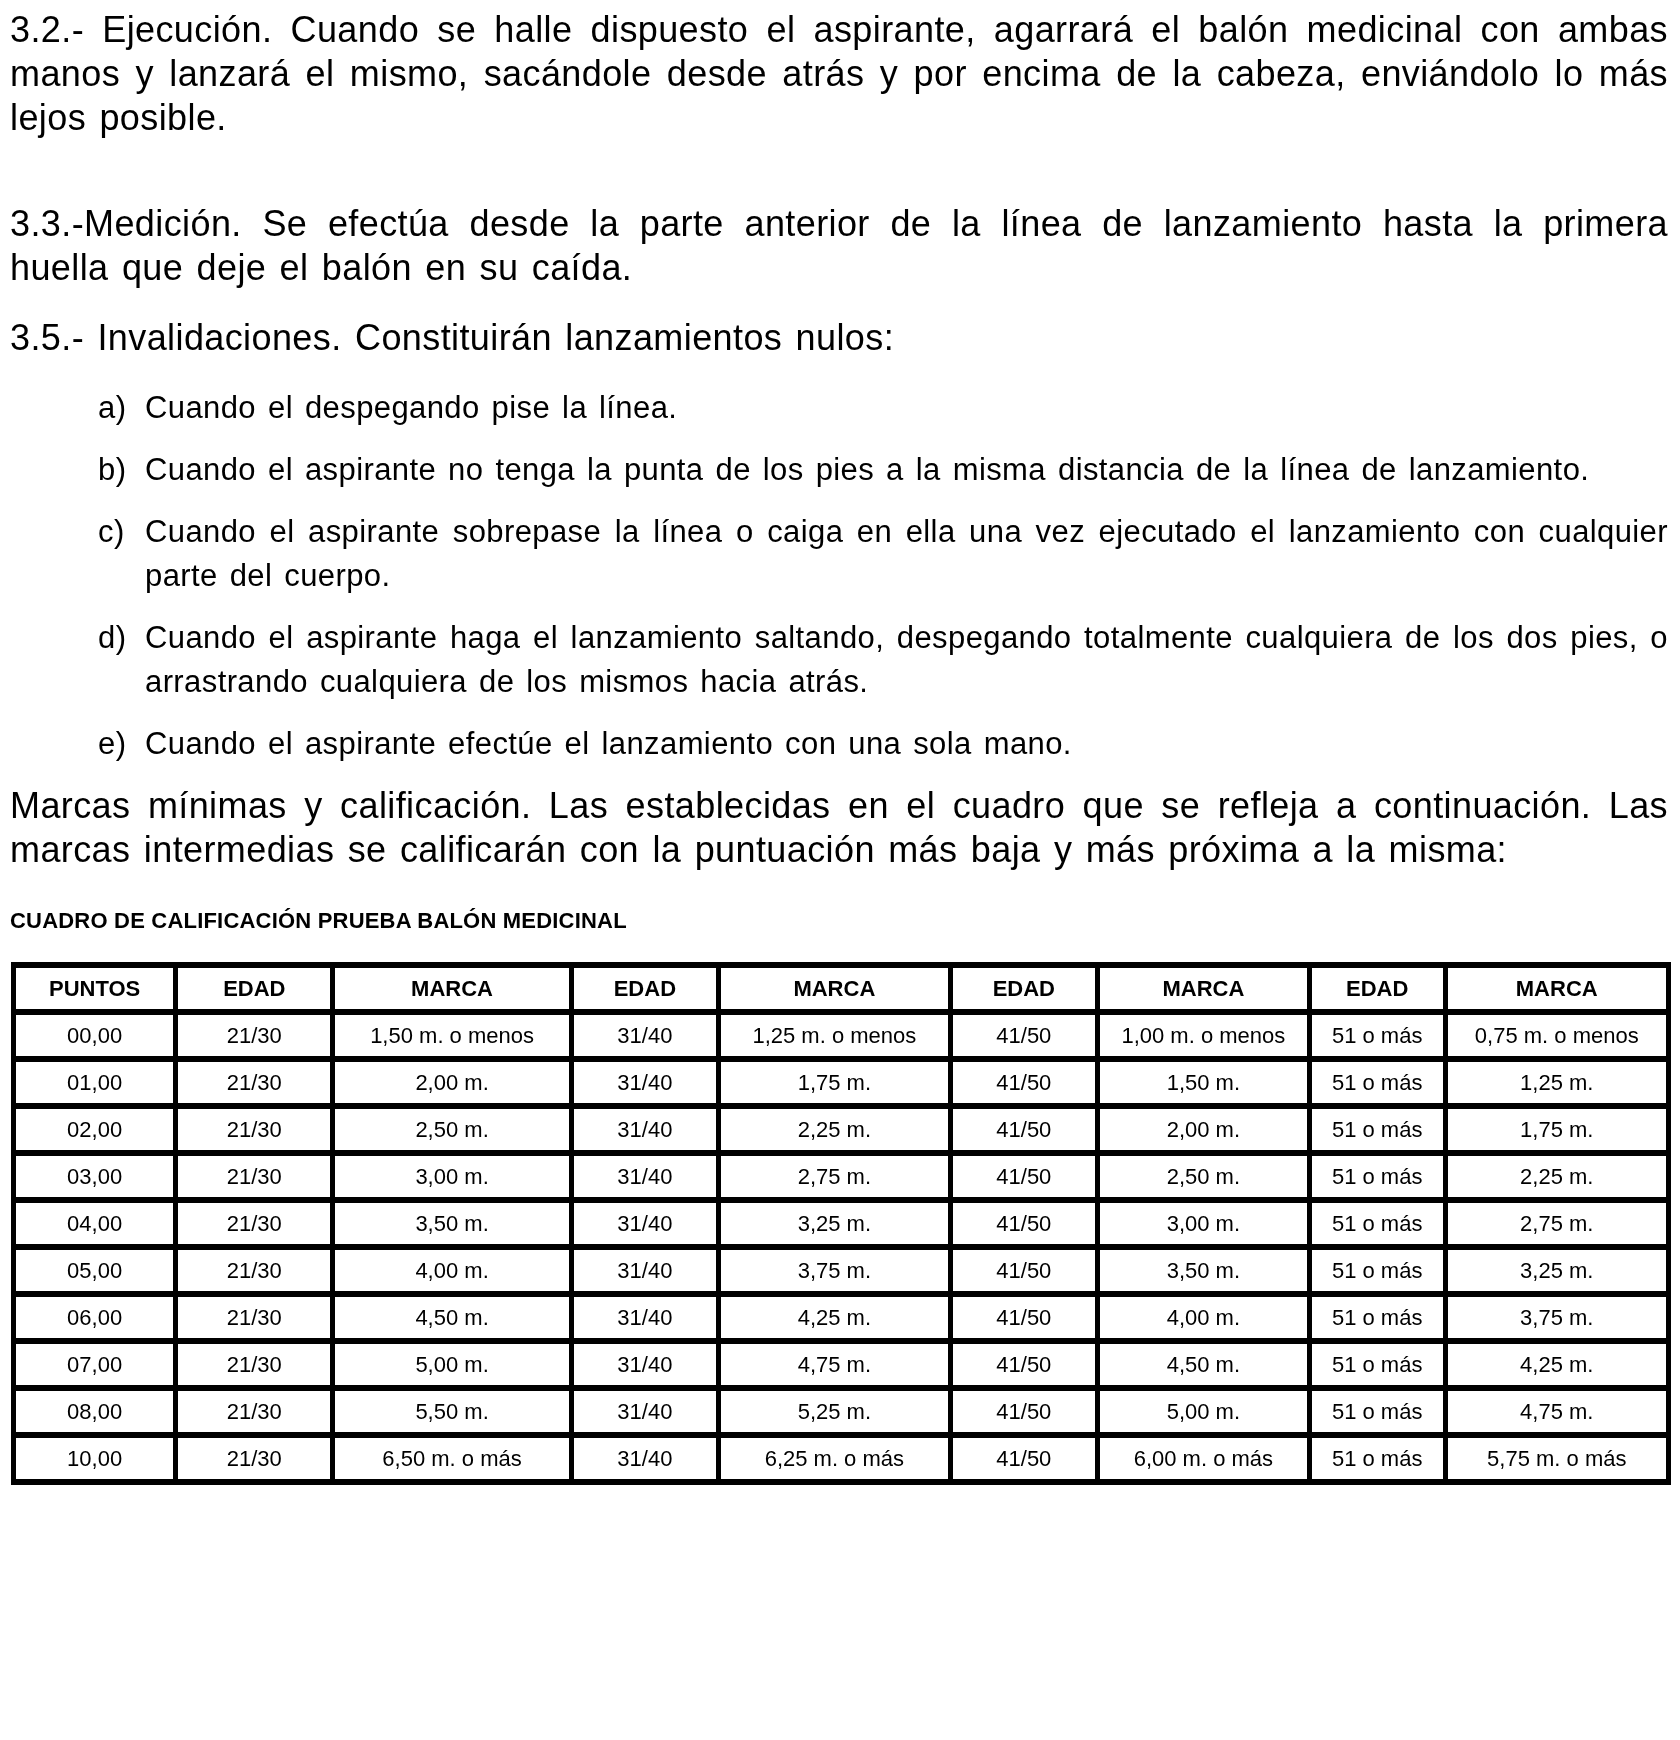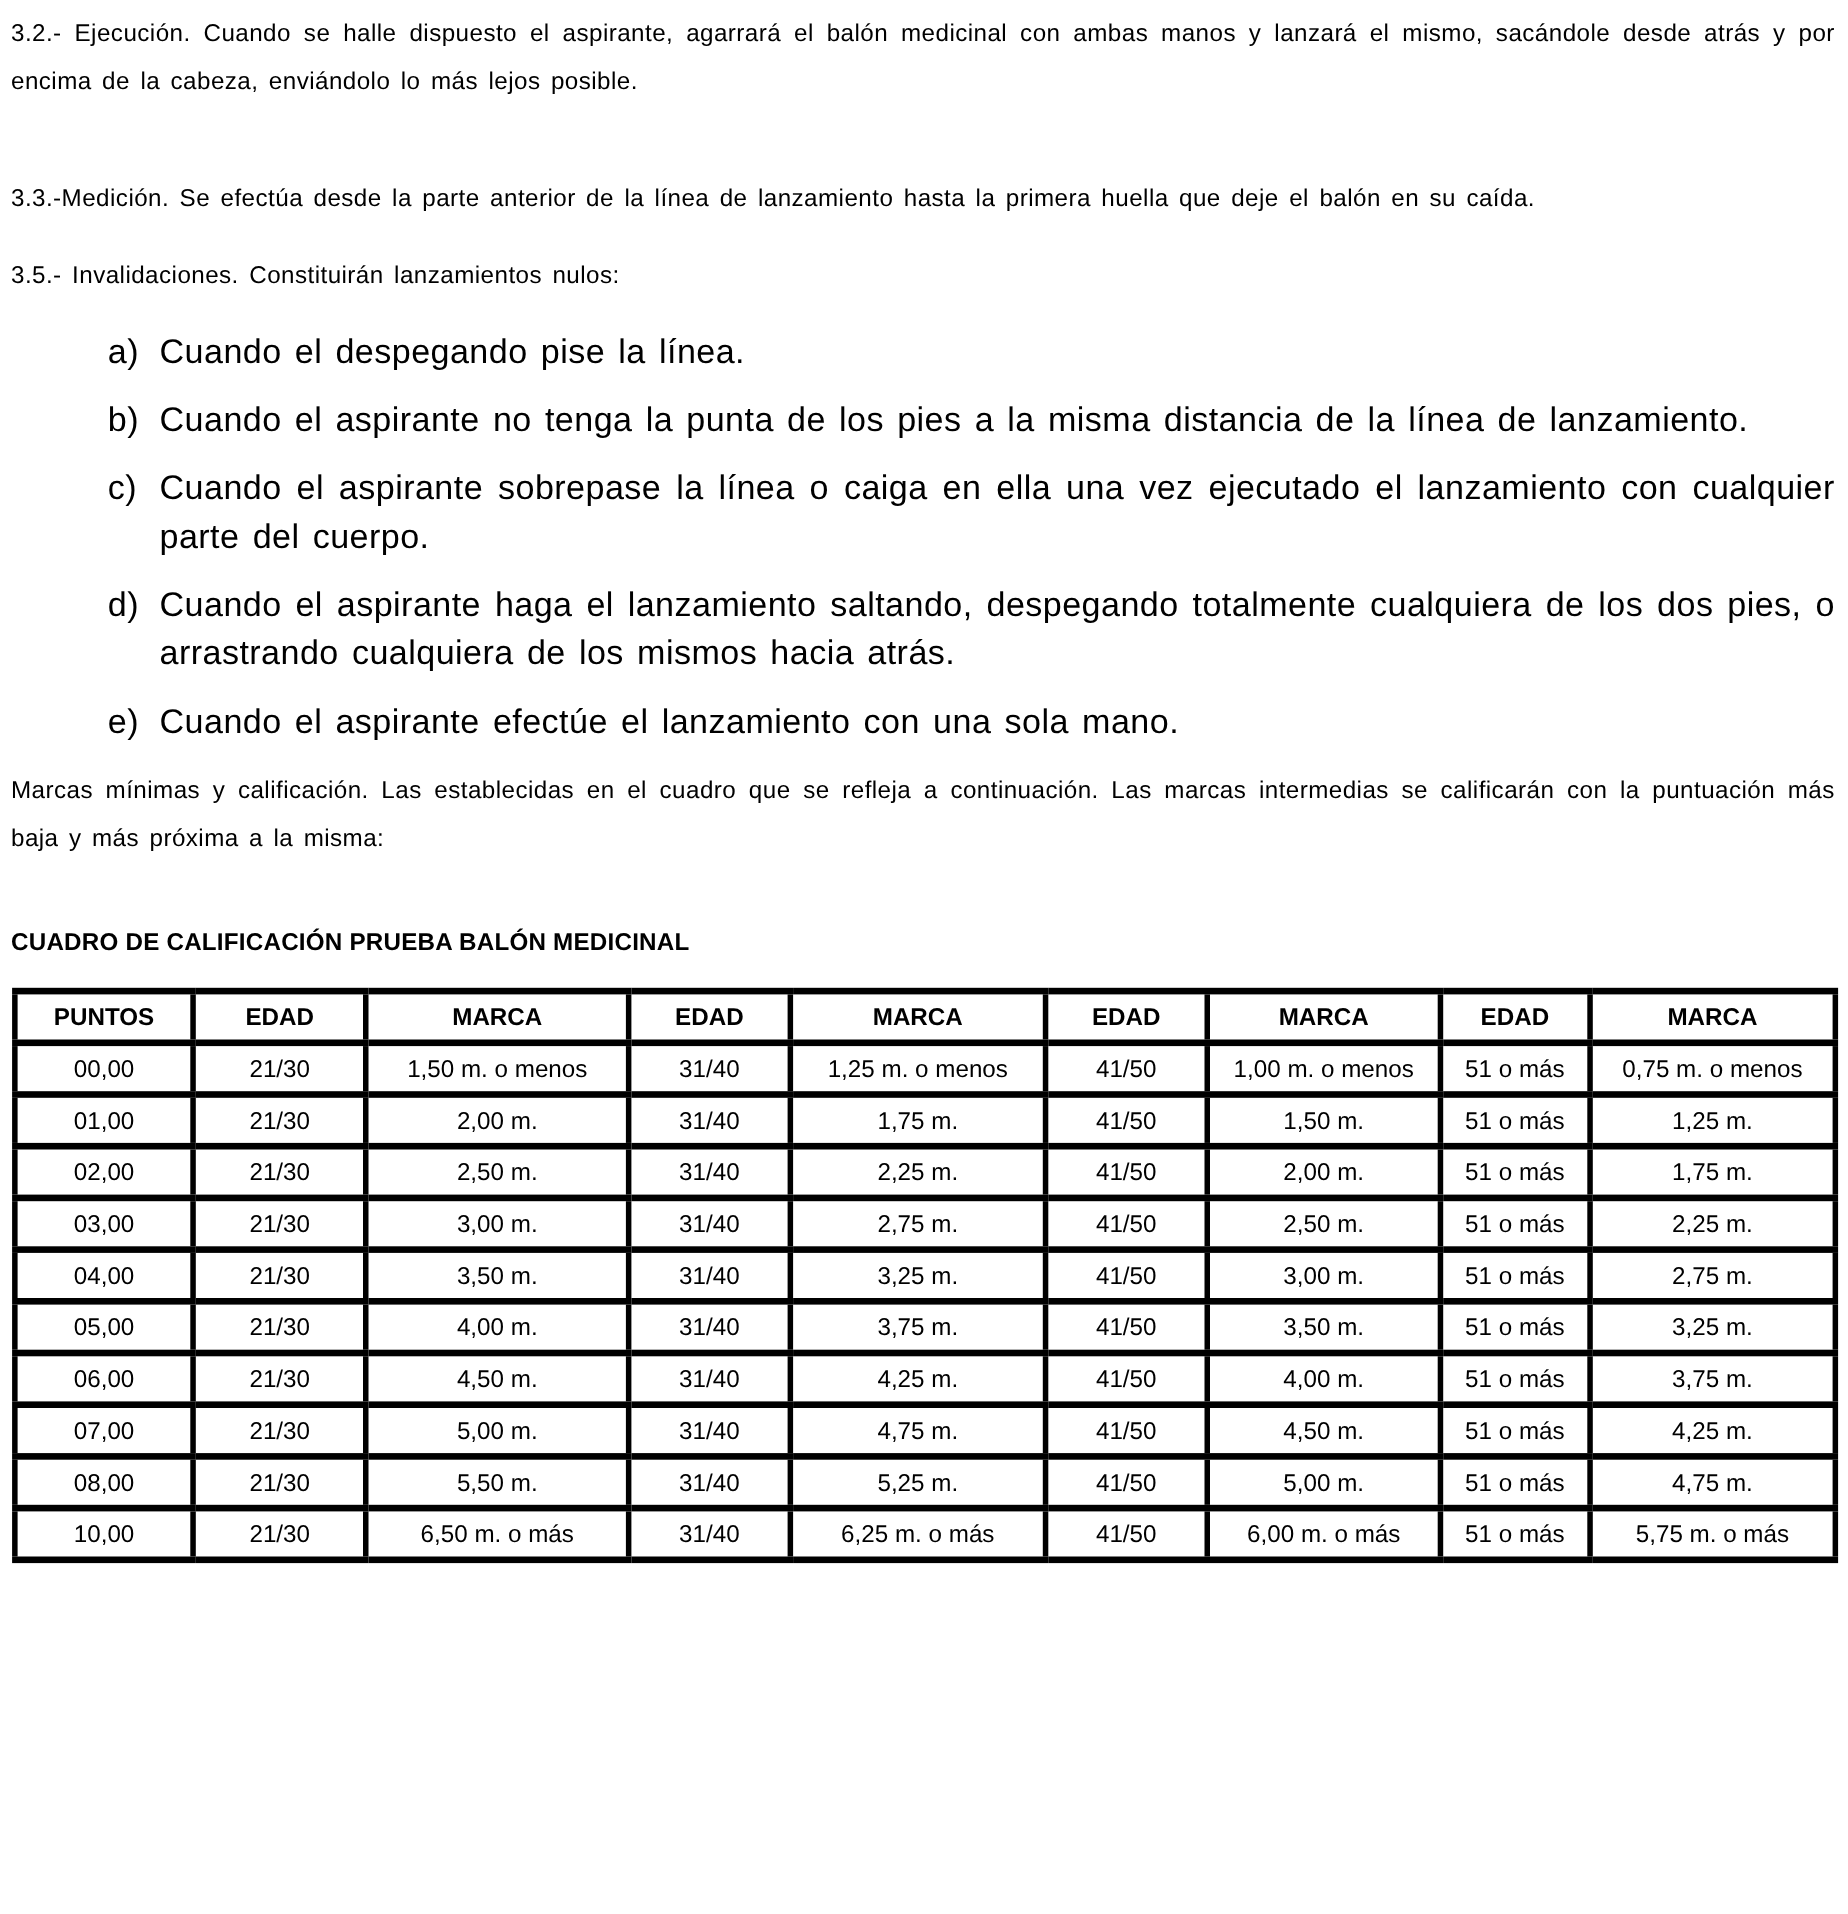--- a/index.html
+++ b/index.html
@@ -12,21 +12,21 @@
     width: 1680px;
     min-height: 1740px;
     font-family: "Liberation Sans", "DejaVu Sans", sans-serif;
     -webkit-font-smoothing: antialiased;
   }
   .page {
     padding: 8px 12px 0 10px;
   }
   
   .para {
-    font-size: 22px;
+    font-size: 36px;
     line-height: 44px;
     letter-spacing: 0.4px;
     word-spacing: 3px;
     text-align: justify;
     margin: 0 0 26px 0;
   }
   .para.first {
     margin-bottom: 62px;
   }
   
@@ -43,21 +43,21 @@
     text-align: justify;
     margin: 0 0 18px 0;
   }
   .li .marker {
     position: absolute;
     left: 88px;
     top: 0;
   }
   .closing {
     margin-top: 2px;
-    margin-bottom: 58px;
+    margin-bottom: 34px;
   }
   
   .table-title {
     width: 1530px;          
     text-align: left;
     font-weight: bold;
     font-size: 22px;
     line-height: 30px;
     letter-spacing: 0.2px;
     margin: 0 0 26px 0;

